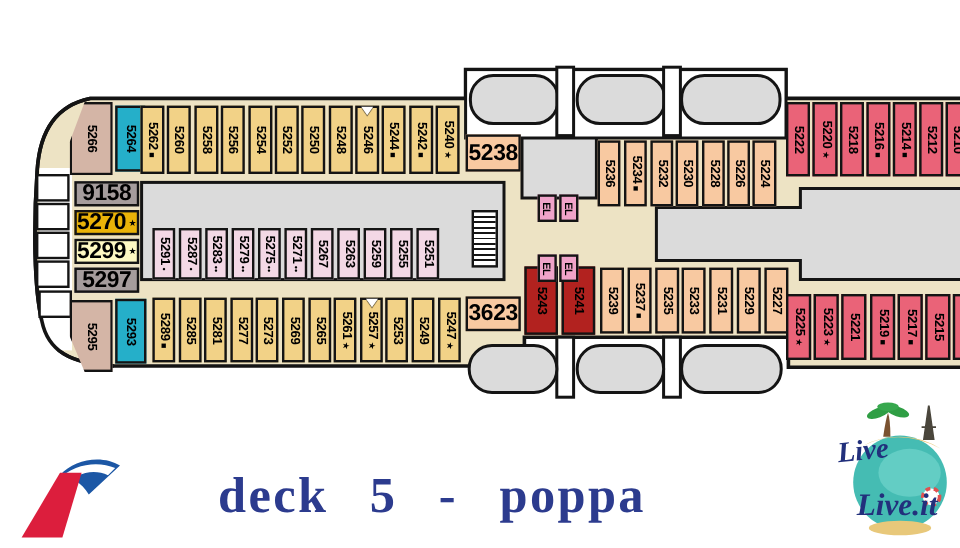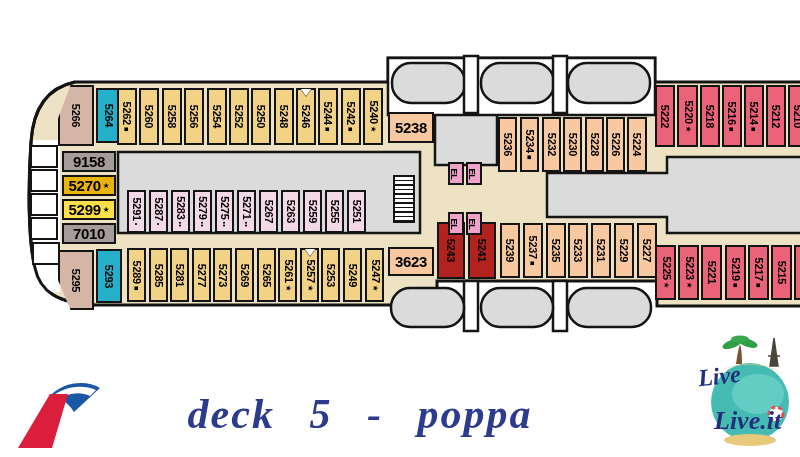--- a/index.html
+++ b/index.html
@@ -4,35 +4,35 @@
 <style>
   html,body{margin:0;padding:0;background:#fff;}
   #stage{position:relative;width:800px;height:457px;overflow:hidden;background:#fff;
          font-family:"Liberation Sans",sans-serif;}
   #hull-layer{position:absolute;left:0;top:0;}
   .cabin{position:absolute;box-sizing:border-box;border:2px solid #141414;
          display:flex;align-items:center;justify-content:center;}
   .cabin .rot{transform:rotate(90deg);display:flex;align-items:center;gap:2px;white-space:nowrap;}
   .cabin.h .rot{transform:none;}
   .lbl{font:600 11px/1 "Liberation Sans",sans-serif;letter-spacing:-0.3px;color:#000;}
-  .cabin.h .lbl{font-size:15px;}
+  .cabin.h .lbl{font-size:19px;}
   .mk{font-size:7.5px;line-height:1;color:#000;}
   .topmark{position:absolute;top:-1px;left:50%;transform:translateX(-50%);
            width:0;height:0;border-left:5px solid transparent;border-right:5px solid transparent;
            border-top:7px solid #fff;filter:drop-shadow(0 1px .5px rgba(0,0,0,.6));z-index:3;}
   .el{position:absolute;width:16px;height:23px;box-sizing:border-box;border:2px solid #141414;
       display:flex;align-items:center;justify-content:center;}
   .el .rot{transform:rotate(90deg);}
   .el .lbl{font:700 9px/1 "Liberation Sans",sans-serif;}
   .stairs{position:absolute;left:393px;top:175px;width:22px;height:48px;box-sizing:border-box;
           border:2px solid #141414;
           background:repeating-linear-gradient(180deg,#fff 0 3px,#141414 3px 4.5px);}
   #deck-title{position:absolute;left:150px;top:390px;width:420px;text-align:center;
               font-family:"Liberation Serif",serif;font-weight:bold;font-size:42px;
-              letter-spacing:2px;word-spacing:22px;font-style:italic;}
+              letter-spacing:2px;word-spacing:22px;}
   #carnival-logo{position:absolute;left:8px;top:382px;width:110px;height:70px;}
   #liveboat-logo{position:absolute;left:698px;top:330px;width:102px;height:127px;}
   .lb-text{position:absolute;font-family:"Liberation Serif",serif;font-weight:bold;
            font-style:italic;line-height:1;}
   #lb-line1{left:0px;top:34px;font-size:24px;transform:rotate(-6deg);}
   #lb-line2{left:16px;top:78px;font-size:26px;}
 </style>
 </head>
 <body>
 
@@ -234,29 +234,29 @@
         <span class="rot">
           <span class="lbl">9158</span>
         </span>
       </div>
       <div class="cabin h" style="left: 62px; top: 175px; width: 54px; height: 21px; background: #eab308;">
         <span class="rot">
           <span class="lbl">5270</span>
           <span class="mk">★</span>
         </span>
       </div>
-      <div class="cabin h" style="left: 62px; top: 199px; width: 54px; height: 21px; background: #fde047;">
+      <div class="cabin h" style="left: 62px; top: 199px; width: 54px; height: 21px; background: #fef9c3;">
         <span class="rot">
           <span class="lbl">5299</span>
           <span class="mk">★</span>
         </span>
       </div>
       <div class="cabin h" style="left: 62px; top: 223px; width: 54px; height: 21px; background: rgb(165, 156, 156);">
         <span class="rot">
-          <span class="lbl">7010</span>
+          <span class="lbl">5297</span>
         </span>
       </div>
       <div class="cabin" style="left: 127px; top: 190px; width: 19px; height: 43px; background: rgb(243, 216, 229);">
         <span class="rot">
           <span class="lbl">5291</span>
           <span class="mk">•</span>
         </span>
       </div>
       <div class="cabin" style="left: 149px; top: 190px; width: 19px; height: 43px; background: rgb(243, 216, 229);">
         <span class="rot">

